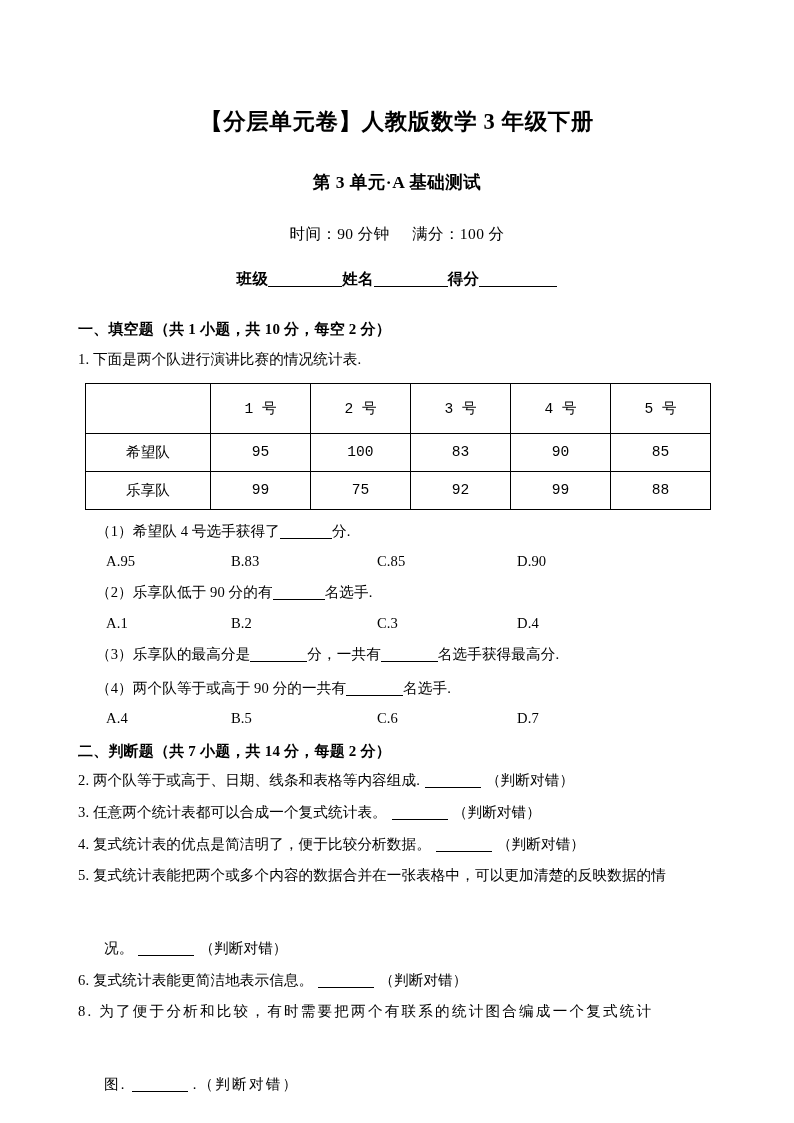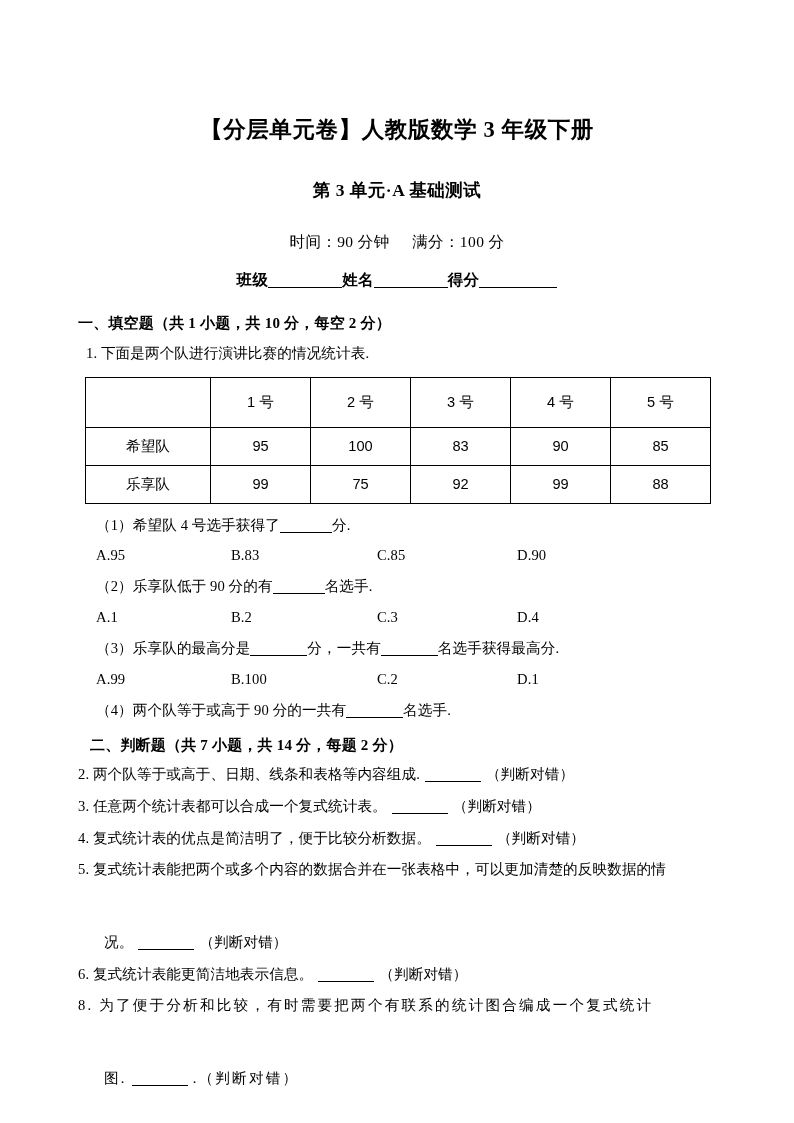--- a/index.html
+++ b/index.html
@@ -23,21 +23,21 @@
     box-sizing: border-box;
     padding: 0 78px;
   }
 
   
   .doc-title {
     text-align: center;
     font-size: 22.5px;
     font-weight: bold;
     letter-spacing: 0.6px;
-    margin: 8px;
+    margin: 0;
     padding-top: 108px;
     line-height: 1.25;
   }
   .doc-subtitle {
     text-align: center;
     font-size: 17.5px;
     font-weight: bold;
     margin: 16px;
     padding-top: 18px;
     letter-spacing: 0.5px;
@@ -49,21 +49,21 @@
     margin: 0;
     padding-top: 14px;
     letter-spacing: 0.4px;
   }
   .doc-meta .gap { display: inline-block; width: 14px; }
 
   .idline {
     text-align: center;
     font-size: 15.5px;
     font-weight: bold;
-    margin: 4px;
+    margin: 11px;
     padding-top: 13px;
     letter-spacing: 0.3px;
   }
   .idline .blank {
     display: inline-block;
     border-bottom: 1.3px solid #000;
     height: 15px;
     vertical-align: -3px;
   }
   .bl-a { width: 74px; }
@@ -71,30 +71,30 @@
   .bl-c { width: 78px; }
 
   
   .section-head {
     font-size: 15px;
     font-weight: bold;
     margin: 0;
     letter-spacing: 0.2px;
   }
   .sec1 { padding-top: 19px; }
-  .sec2 { padding-top: 14px; margin-left: 12px; }
+  .sec2 { padding-top: 14px; }
 
   
   .qline {
     font-size: 14.6px;
     line-height: 1.62;
     margin: 0;
     letter-spacing: 0.1px;
   }
-  .q-main { padding-top: 9px; padding-left: 0px; margin-left: 8px; }
+  .q-main { padding-top: 9px; padding-left: 0px; }
   .sub-q  { padding-top: 10px; padding-left: 18px; }
   .opts   { padding-top: 7px; padding-left: 12px; }
   .tf     { padding-top: 8px; }
   .tf-wrap{ padding-left: 26px; padding-top: 1px; margin-top: 48px; }
 
   .num { display: inline-block; }
 
   .ublank {
     display: inline-block;
     border-bottom: 1.2px solid #000;
@@ -109,41 +109,41 @@
   .optrow {
     display: block;
     position: relative;
     height: 21px;
   }
   .optrow span {
     position: absolute;
     top: 0;
     font-size: 14.6px;
   }
-  .oA { left: 6px; }
+  .oA { left: 16px; }
   .oB { left: 141px; }
   .oC { left: 287px; }
   .oD { left: 427px; }
 
   
   .spaced { letter-spacing: 2.2px; }
 
   
   .tbl-wrap { padding-top: 11px; padding-left: 7px; }
   table.stats {
     border-collapse: collapse;
     width: 625px;
     table-layout: fixed;
   }
   table.stats td, table.stats th {
     border: 1px solid #000000;
     text-align: center;
     font-weight: normal;
     font-size: 14.6px;
-    font-family: Liberation Sans, sans-serif;
+    font-family: Liberation Mono, monospace;
   }
   table.stats thead th { height: 47px; }
   table.stats tbody td { height: 35px; }
   col.c-label { width: 125px; }
   col.c-data  { width: 100px; }
 </style>
 </head>
 <body>
 
 <div class="page">
@@ -227,31 +227,31 @@
       <span class="oA">A.1</span>
       <span class="oB">B.2</span>
       <span class="oC">C.3</span>
       <span class="oD">D.4</span>
     </div>
   </div>
 
   <div class="qline sub-q">
     <span>（3）</span><span>乐享队的最高分是</span><span class="ublank ub-md"></span><span>分，一共有</span><span class="ublank ub-md"></span><span>名选手获得最高分.</span>
   </div>
+
+  <div class="qline sub-q">
+    <span>（4）</span><span>两个队等于或高于 90 分的一共有</span><span class="ublank ub-md"></span><span>名选手.</span>
+  </div>
   <div class="qline opts">
     <div class="optrow">
-      <span class="oA">A.99</span>
-      <span class="oB">B.100</span>
-      <span class="oC">C.2</span>
-      <span class="oD">D.1</span>
-    </div>
-  </div>
-
-  <div class="qline sub-q">
-    <span>（4）</span><span>两个队等于或高于 90 分的一共有</span><span class="ublank ub-md"></span><span>名选手.</span>
+      <span class="oA">A.4</span>
+      <span class="oB">B.5</span>
+      <span class="oC">C.6</span>
+      <span class="oD">D.7</span>
+    </div>
   </div>
 
   <div class="section-head sec2">二、判断题（共 7 小题，共 14 分，每题 2 分）</div>
 
   <div class="qline tf">
     <span>2.</span>
     <span>两个队等于或高于、日期、线条和表格等内容组成.</span><span class="ublank ub-tf"></span><span>（判断对错）</span>
   </div>
 
   <div class="qline tf">

